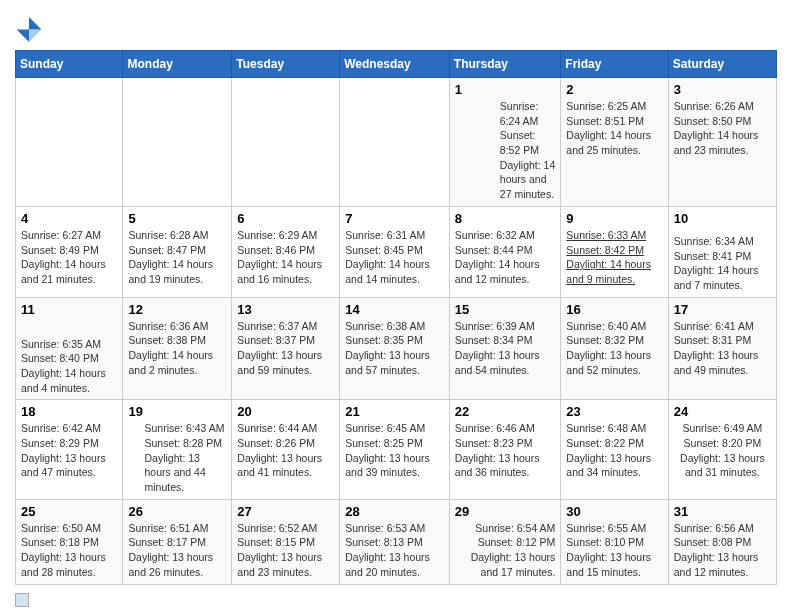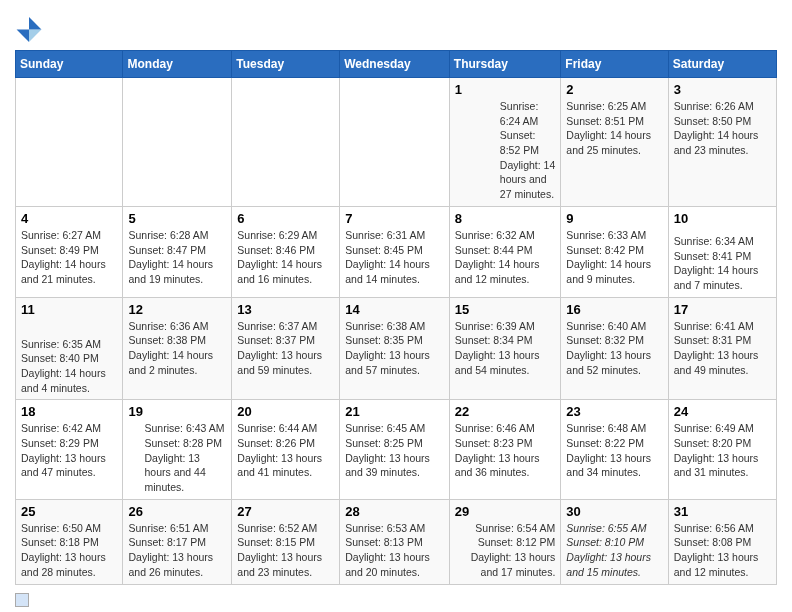--- a/index.html
+++ b/index.html
@@ -194,21 +194,21 @@
 Daylight: 14 hours and 14 minutes.</div>
         </td>
         <td>
           <span class="day-number">8</span>
           <div class="day-info" style="white-space: pre-line;">Sunrise: 6:32 AM
 Sunset: 8:44 PM
 Daylight: 14 hours and 12 minutes.</div>
         </td>
         <td>
           <span class="day-number">9</span>
-          <div class="day-info" style="white-space: pre-line;">Sunrise: 6:33 AM
+          <div class="day-info" style="white-space: pre-line; text-decoration: underline;">Sunrise: 6:33 AM
 Sunset: 8:42 PM
 Daylight: 14 hours and 9 minutes.</div>
         </td>
         <td>
           <span class="day-number">10</span>
           <div class="day-info" style="white-space: pre-line; margin-top: 8px;">Sunrise: 6:34 AM
 Sunset: 8:41 PM
 Daylight: 14 hours and 7 minutes.</div>
         </td>
       </tr>
@@ -288,21 +288,21 @@
 Daylight: 13 hours and 36 minutes.</div>
         </td>
         <td>
           <span class="day-number">23</span>
           <div class="day-info" style="white-space: pre-line;">Sunrise: 6:48 AM
 Sunset: 8:22 PM
 Daylight: 13 hours and 34 minutes.</div>
         </td>
         <td>
           <span class="day-number">24</span>
-          <div class="day-info" style="white-space: pre-line;">Sunrise: 6:49 AM
+          <div class="day-info" style="white-space: pre-line; text-align: center;">Sunrise: 6:49 AM
 Sunset: 8:20 PM
 Daylight: 13 hours and 31 minutes.</div>
         </td>
       </tr>
       <tr>
         <td>
           <span class="day-number">25</span>
           <div class="day-info" style="white-space: pre-line;">Sunrise: 6:50 AM
 Sunset: 8:18 PM
 Daylight: 13 hours and 28 minutes.</div>
@@ -326,21 +326,21 @@
 Daylight: 13 hours and 20 minutes.</div>
         </td>
         <td>
           <span class="day-number">29</span>
           <div class="day-info" style="white-space: pre-line; text-align: right;">Sunrise: 6:54 AM
 Sunset: 8:12 PM
 Daylight: 13 hours and 17 minutes.</div>
         </td>
         <td>
           <span class="day-number">30</span>
-          <div class="day-info" style="white-space: pre-line; font-style: italic;">Sunrise: 6:55 AM
+          <div class="day-info" style="white-space: pre-line;">Sunrise: 6:55 AM
 Sunset: 8:10 PM
 Daylight: 13 hours and 15 minutes.</div>
         </td>
         <td>
           <span class="day-number">31</span>
           <div class="day-info" style="white-space: pre-line;">Sunrise: 6:56 AM
 Sunset: 8:08 PM
 Daylight: 13 hours and 12 minutes.</div>
         </td>
       </tr>

